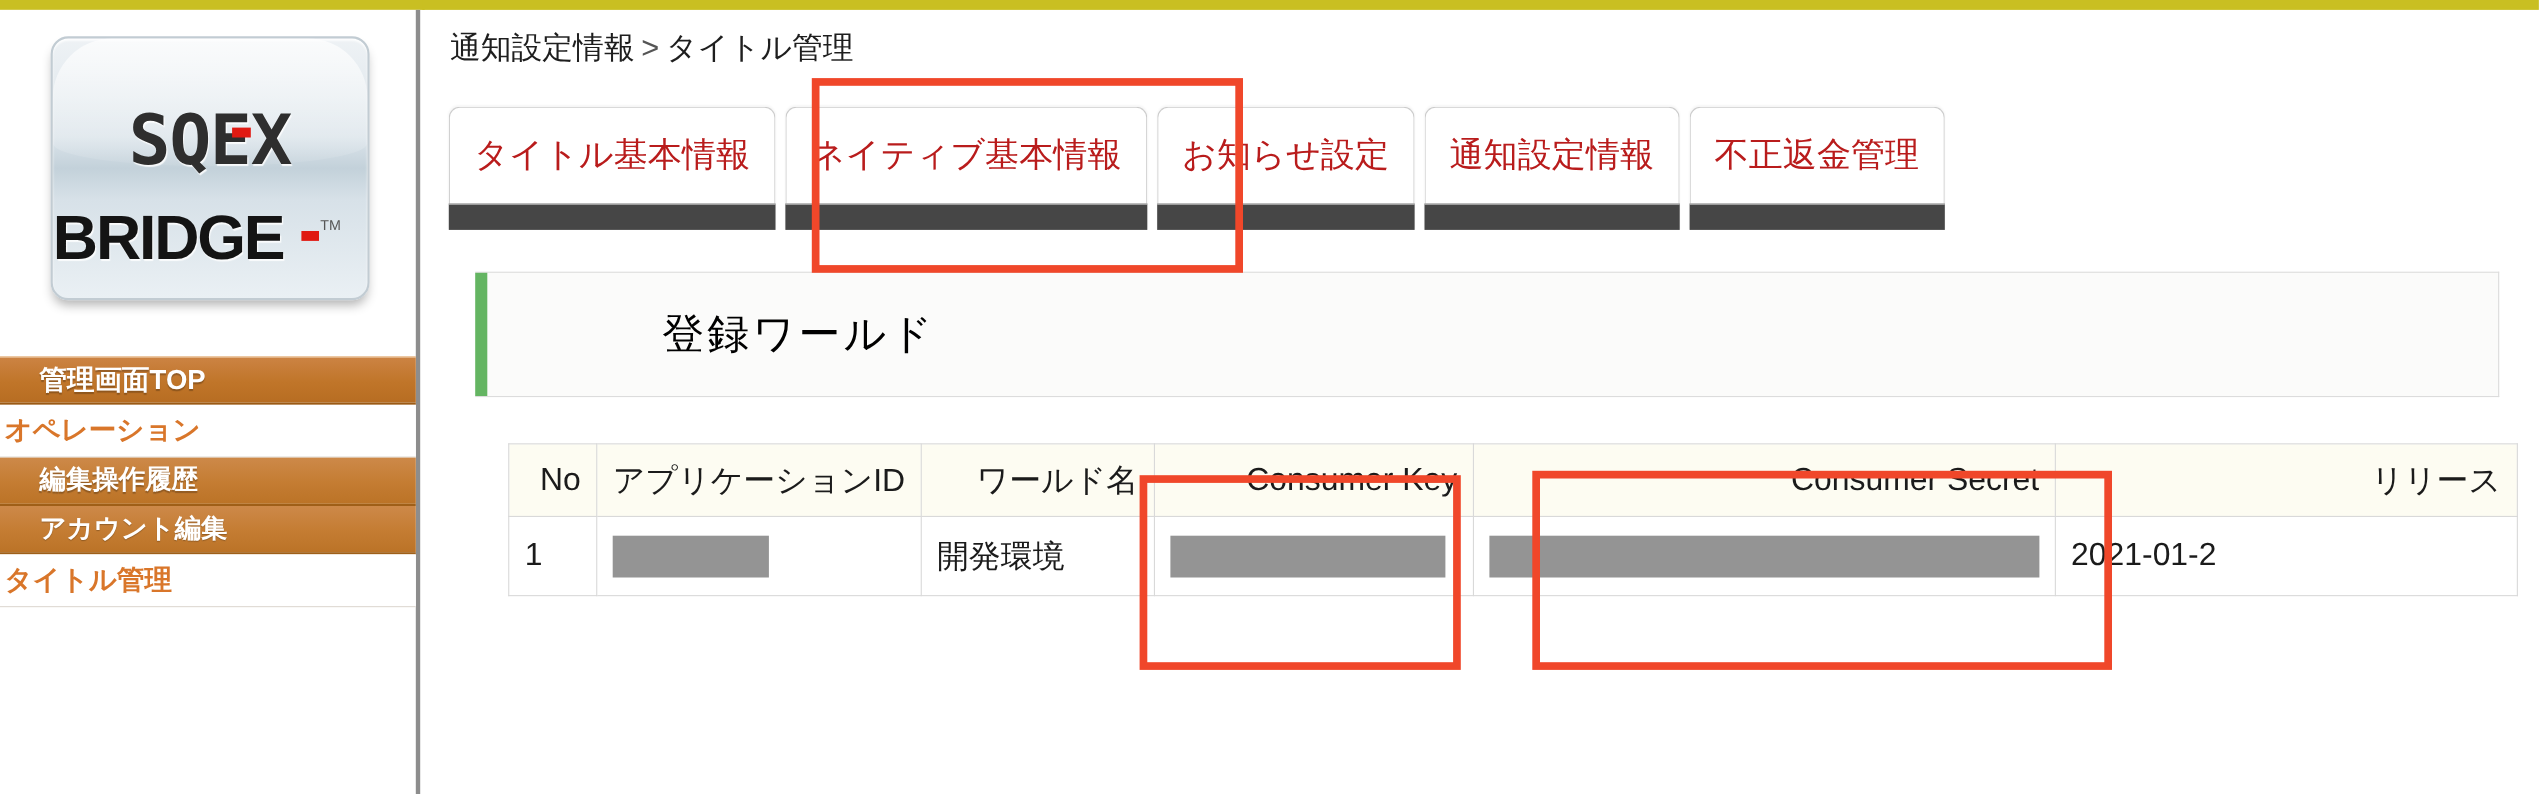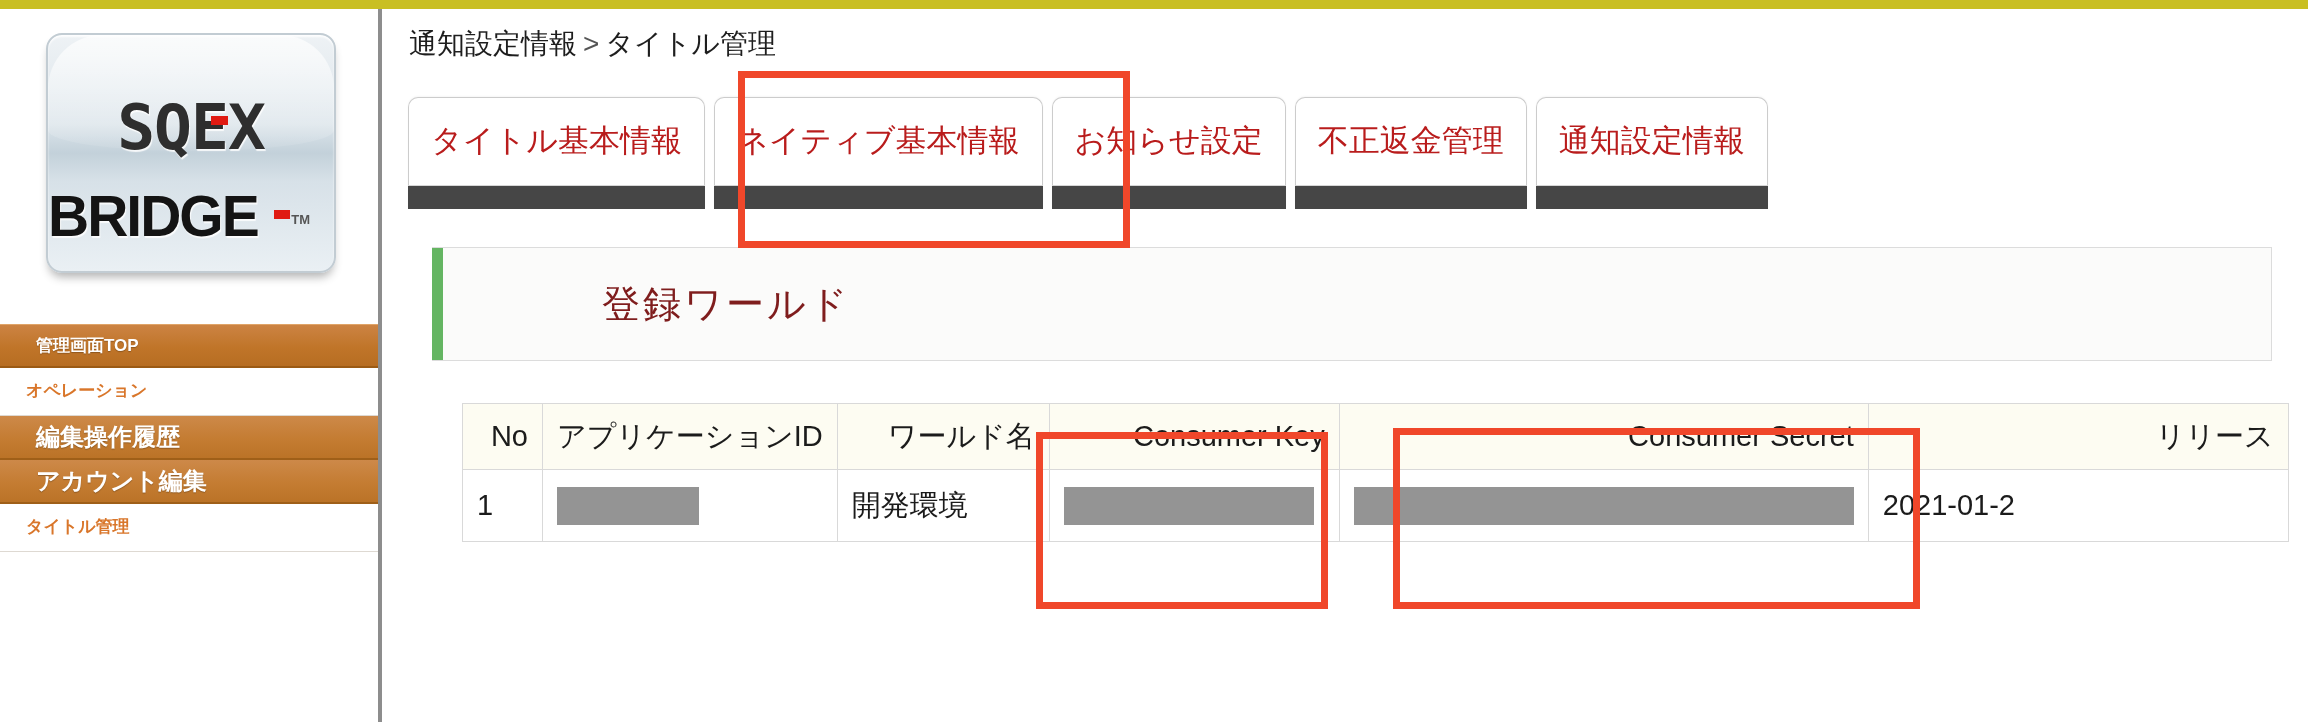--- a/index.html
+++ b/index.html
@@ -103,43 +103,43 @@
     background: #e01a12;
   }
   .logo-dot-b {
     position: absolute;
     left: 226px; top: 175px;
     width: 16px; height: 9px;
     background: #e01a12;
   }
   .logo-tm {
     position: absolute;
-    right: 24px; bottom: 44px;
+    right: 24px; bottom: 59px;
     font-size: 13px;
     color: #555;
-    font-weight: bold;
+    font-weight: normal;
   }
 
   .nav { position: absolute; left: 0; top: 315px; width: 378px; }
 
   .nav-item {
     position: relative;
     height: 44px;
     line-height: 42px;
     padding-left: 36px;
-    font-size: 17px;
+    font-size: 25px;
     font-weight: bold;
     white-space: nowrap;
     overflow: hidden;
   }
   .nav-item.head {
     background: #ffffff;
     color: #d9762a;
     font-weight: bold;
-    padding-left: 26px;
+    padding-left: 4px;
     border-bottom: 1px solid #ded9d2;
     height: 48px; line-height: 46px;
   }
   .nav-item.primary {
     background: linear-gradient(180deg, #cc8343 0%, #c07529 55%, #b76d22 100%);
     color: #ffffff;
     border-top: 1px solid #e0a468;
     border-bottom: 2px solid #9b5a14;
     text-shadow: 0 1px 1px rgba(0,0,0,0.25);
   }
@@ -228,21 +228,21 @@
     left: 0; top: 0;
     width: 11px; height: 100%;
     background: #64b562;
   }
   .section-head .section-title {
     position: absolute;
     left: 170px;
     top: 50%;
     transform: translateY(-50%);
     font-size: 38px;
-    color: #7f1d1d;
+    color: #000000;
     letter-spacing: 3px;
   }
 
   
   .table-wrap {
     position: absolute;
     left: 30px; top: 156px;
     width: 1860px;
   }
   table.grid {
@@ -337,24 +337,24 @@
       <div class="tab">
         <span class="tab-label">タイトル基本情報</span>
         <span class="tab-bar"></span>
       </div><div class="tab">
         <span class="tab-label">ネイティブ基本情報</span>
         <span class="tab-bar"></span>
       </div><div class="tab">
         <span class="tab-label">お知らせ設定</span>
         <span class="tab-bar"></span>
       </div><div class="tab">
-        <span class="tab-label">不正返金管理</span>
+        <span class="tab-label">通知設定情報</span>
         <span class="tab-bar"></span>
       </div><div class="tab">
-        <span class="tab-label">通知設定情報</span>
+        <span class="tab-label">不正返金管理</span>
         <span class="tab-bar"></span>
       </div>
     </div>
 
     <div class="panel">
 
       <div class="section-head">
         <span class="accent"></span>
         <span class="section-title">登録ワールド</span>
       </div>

